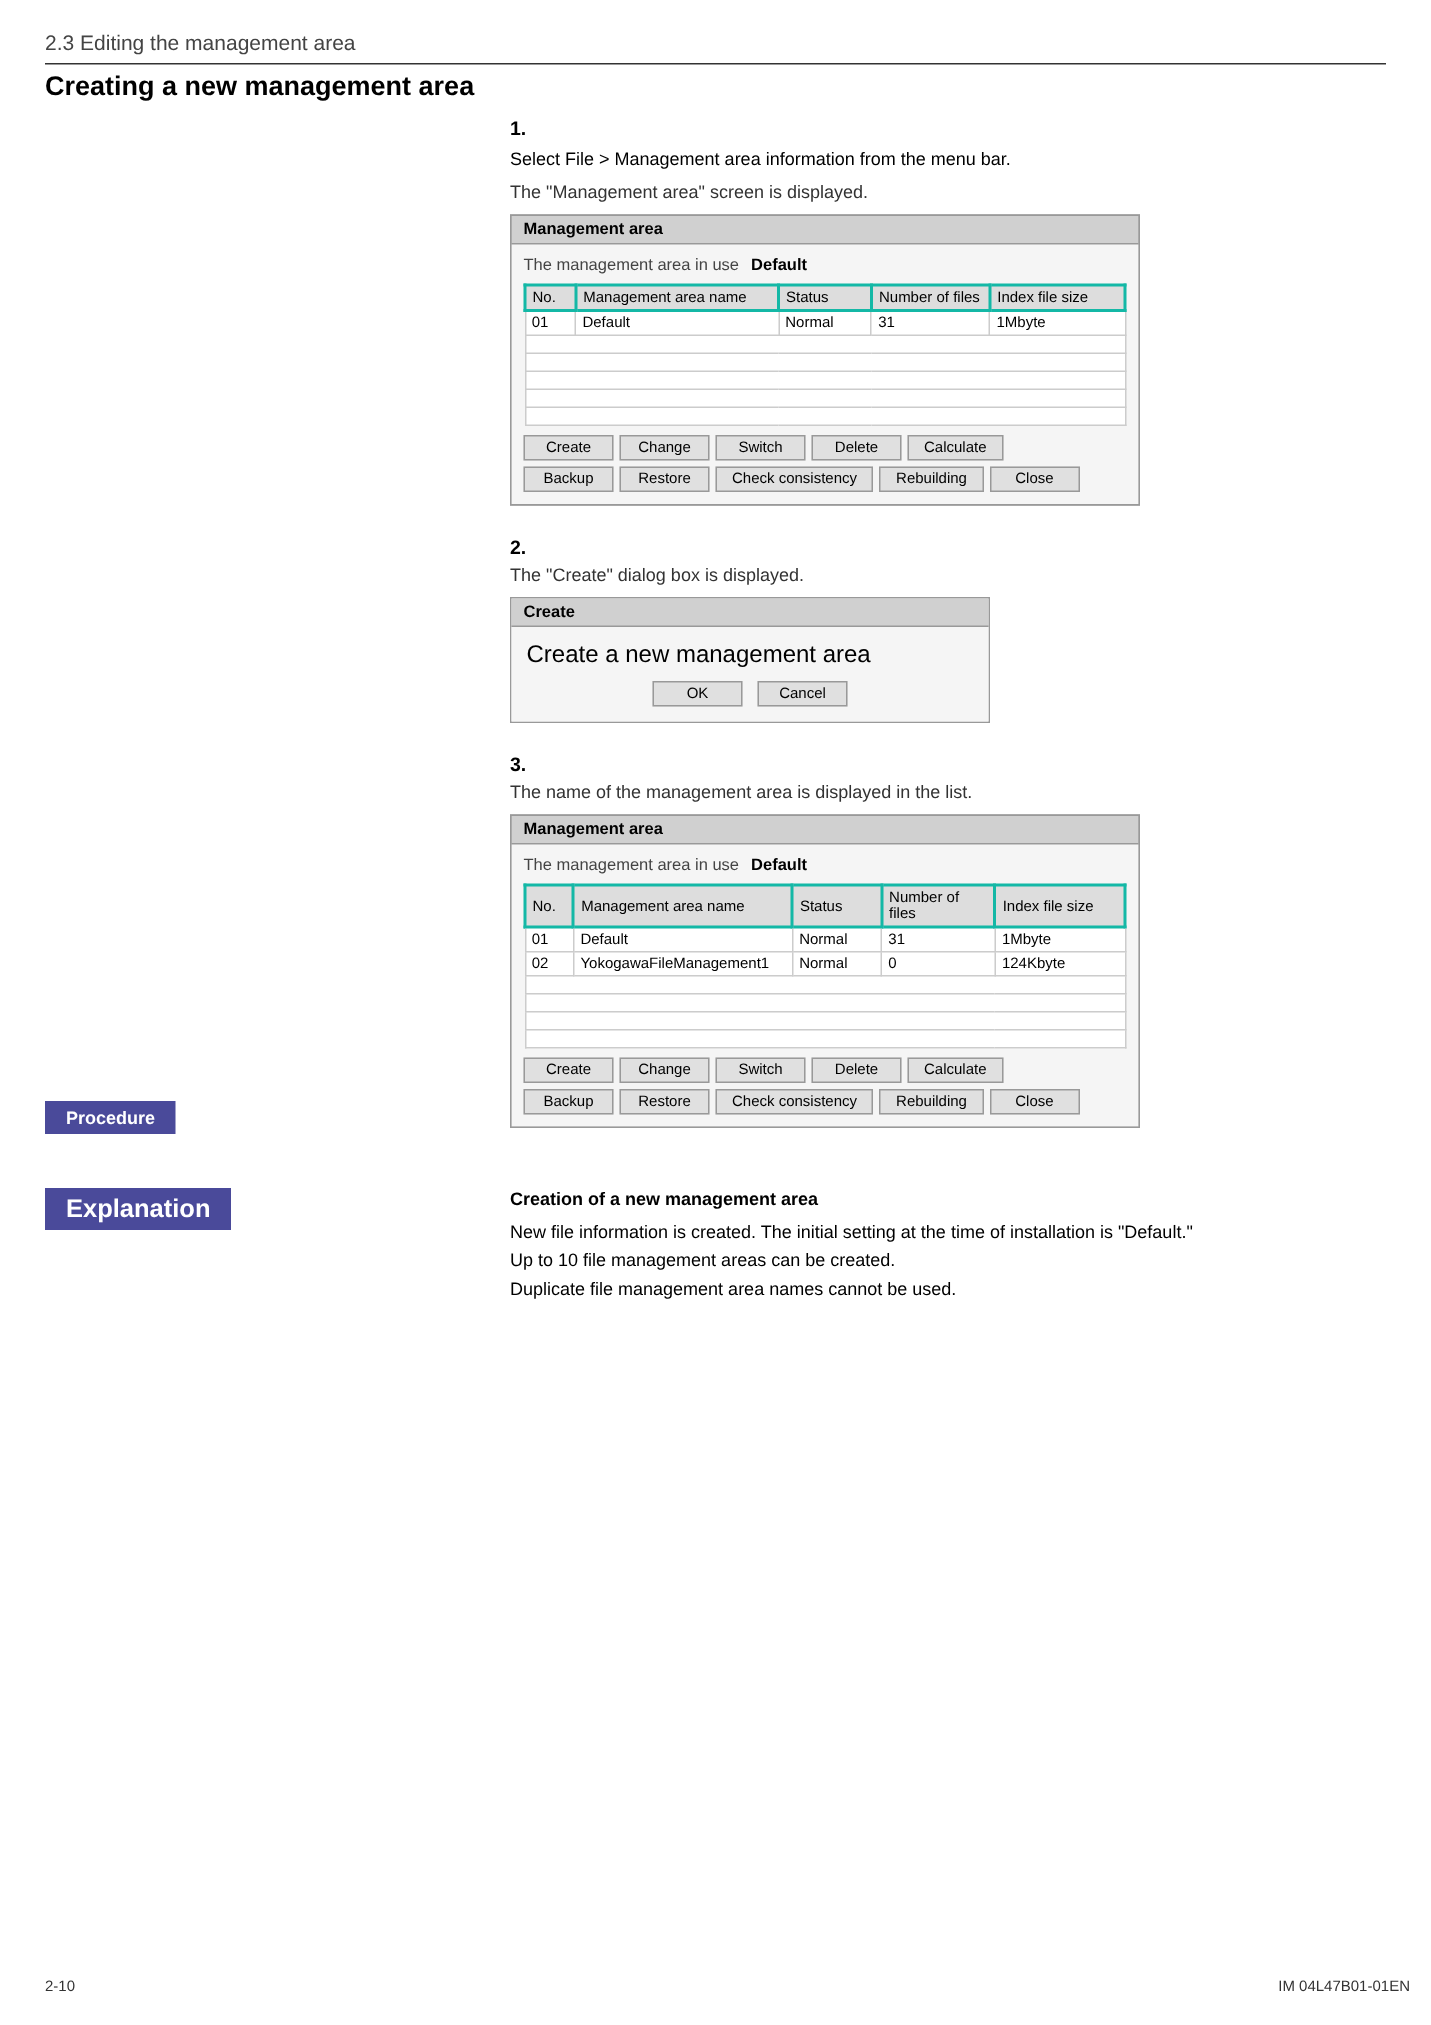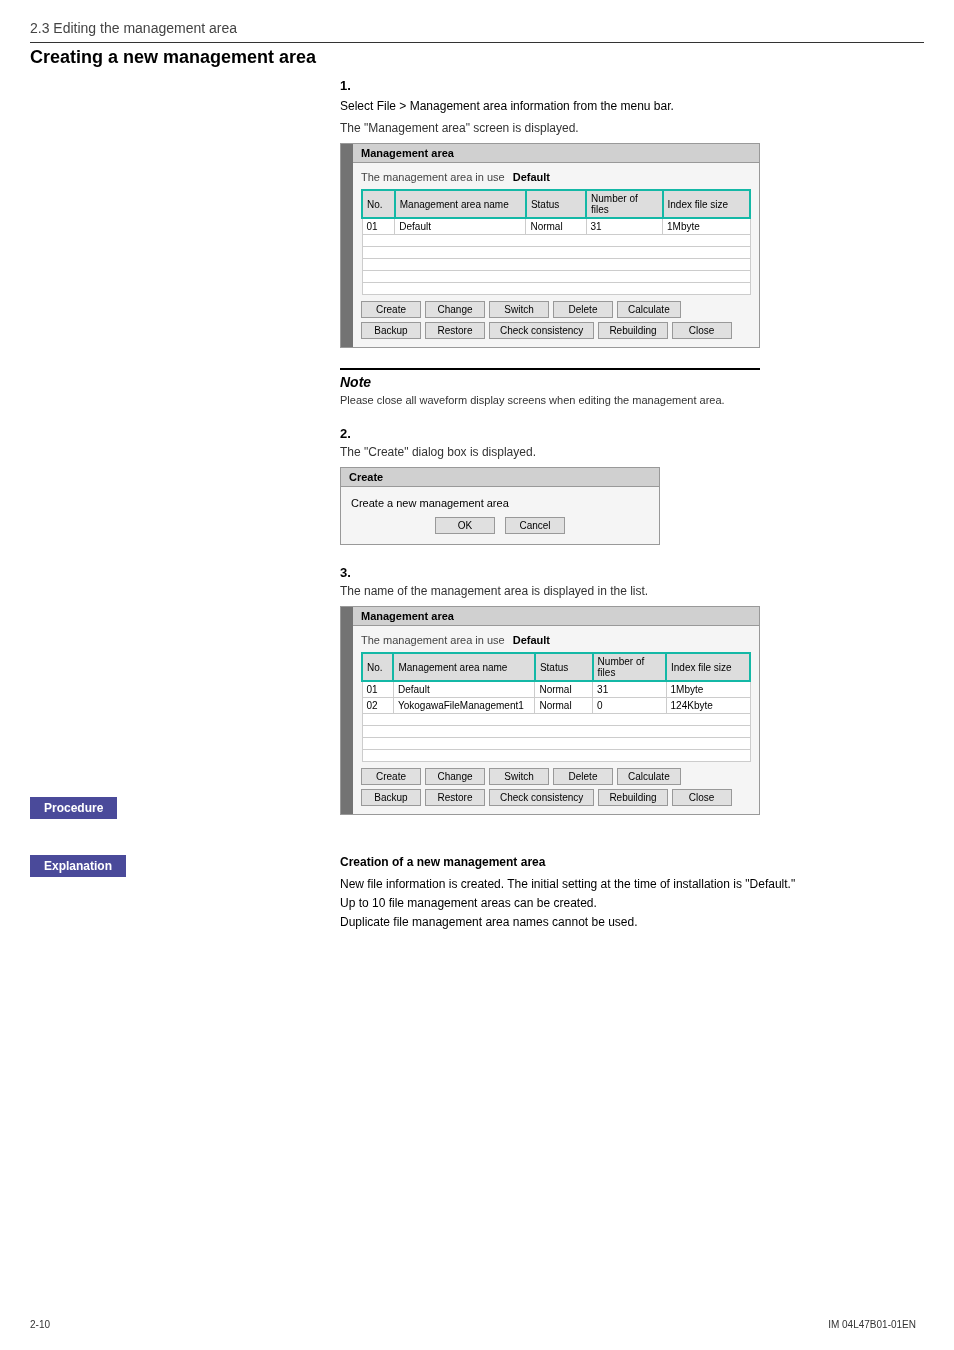--- a/index.html
+++ b/index.html
@@ -36,21 +36,21 @@
       font-size: 12px;
       font-weight: bold;
       padding: 4px 14px;
       display: inline-block;
       margin-bottom: 16px;
     }
 
     .explanation-badge {
       background: #4a4a9a;
       color: #fff;
-      font-size: 12px;
+      font-size: 17px;
       font-weight: bold;
       padding: 4px 14px;
       display: inline-block;
       margin-bottom: 12px;
     }
 
     .step {
       margin-bottom: 20px;
     }
 
@@ -71,21 +71,20 @@
       color: #333;
       margin-bottom: 8px;
     }
 
     
     .dialog {
       border: 1px solid #999;
       background: #737373;
       width: 420px;
       margin-bottom: 12px;
-      padding-left: 12px;
     }
 
     .dialog-titlebar {
       background: #d0d0d0;
       padding: 3px 8px;
       font-size: 11px;
       font-weight: bold;
       border-bottom: 1px solid #999;
       display: flex;
       align-items: center;
@@ -191,21 +190,21 @@
       border-bottom: 1px solid #999;
     }
 
     .create-dialog-body {
       padding: 10px;
       background: #f5f5f5;
       font-size: 11px;
     }
 
     .create-dialog-subtitle {
-      font-size: 11px;
+      font-size: 16px;
       margin-bottom: 8px;
     }
 
     .create-dialog-field {
       display: flex;
       align-items: center;
       gap: 6px;
       margin-bottom: 10px;
       font-size: 11px;
     }
@@ -246,21 +245,21 @@
     }
 
     .right-col {
       margin-left: 160px;
     }
 
     .page-footer {
       position: absolute;
       bottom: 20px;
       left: 30px;
-      right: 38px;
+      right: 14px;
       display: flex;
       justify-content: space-between;
       font-size: 10px;
       color: #333;
     }
 
     .step-inline-bold {
       font-weight: normal;
     }
   </style>
@@ -342,24 +341,20 @@
             <button class="dlg-btn">Backup</button>
             <button class="dlg-btn">Restore</button>
             <button class="dlg-btn">Check consistency</button>
             <button class="dlg-btn">Rebuilding</button>
             <button class="dlg-btn">Close</button>
           </div>
         </div>
       </div>
     </div>
 
-    <div class="note-box">
-      <div class="note-title">Note</div>
-      <div class="note-text">Please close all waveform display screens when editing the management area.</div>
-    </div>
 
     <div class="step">
       <div class="step-number">2.</div>
       <div class="step-sub">The "Create" dialog box is displayed.</div>
 
       <div class="create-dialog">
         <div class="create-dialog-titlebar">
           <span>Create</span>
         </div>
         <div class="create-dialog-body">

